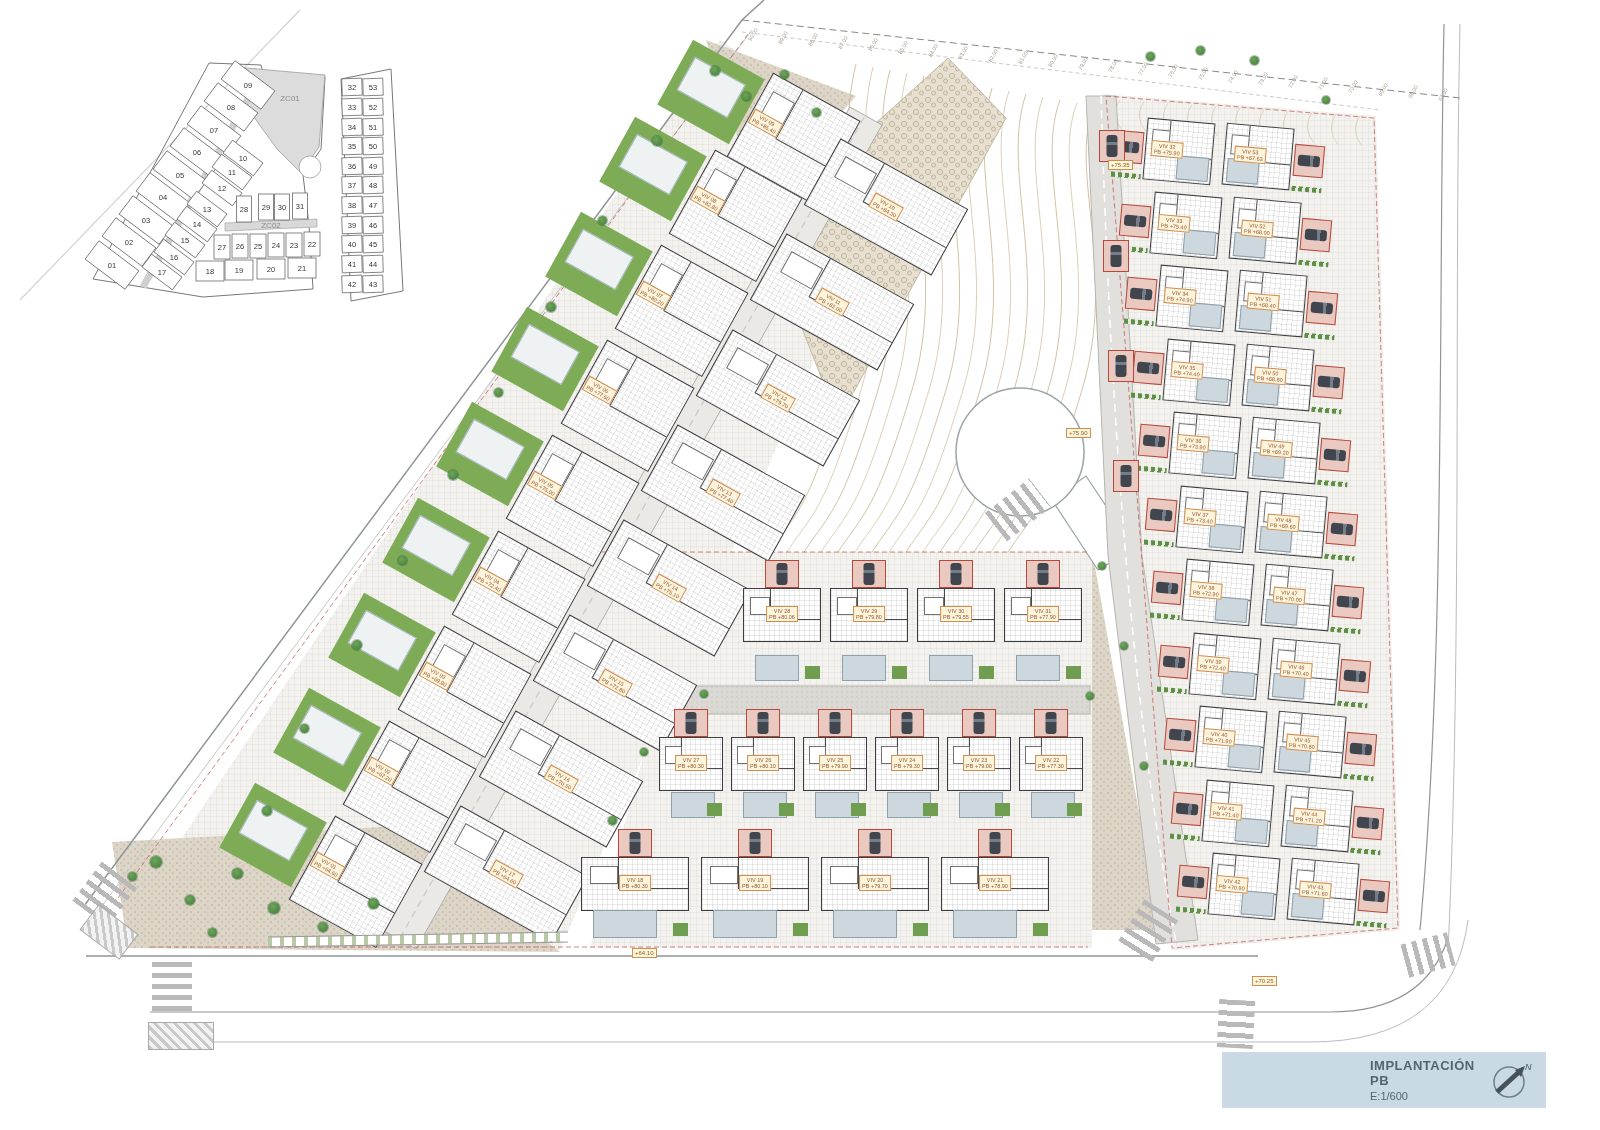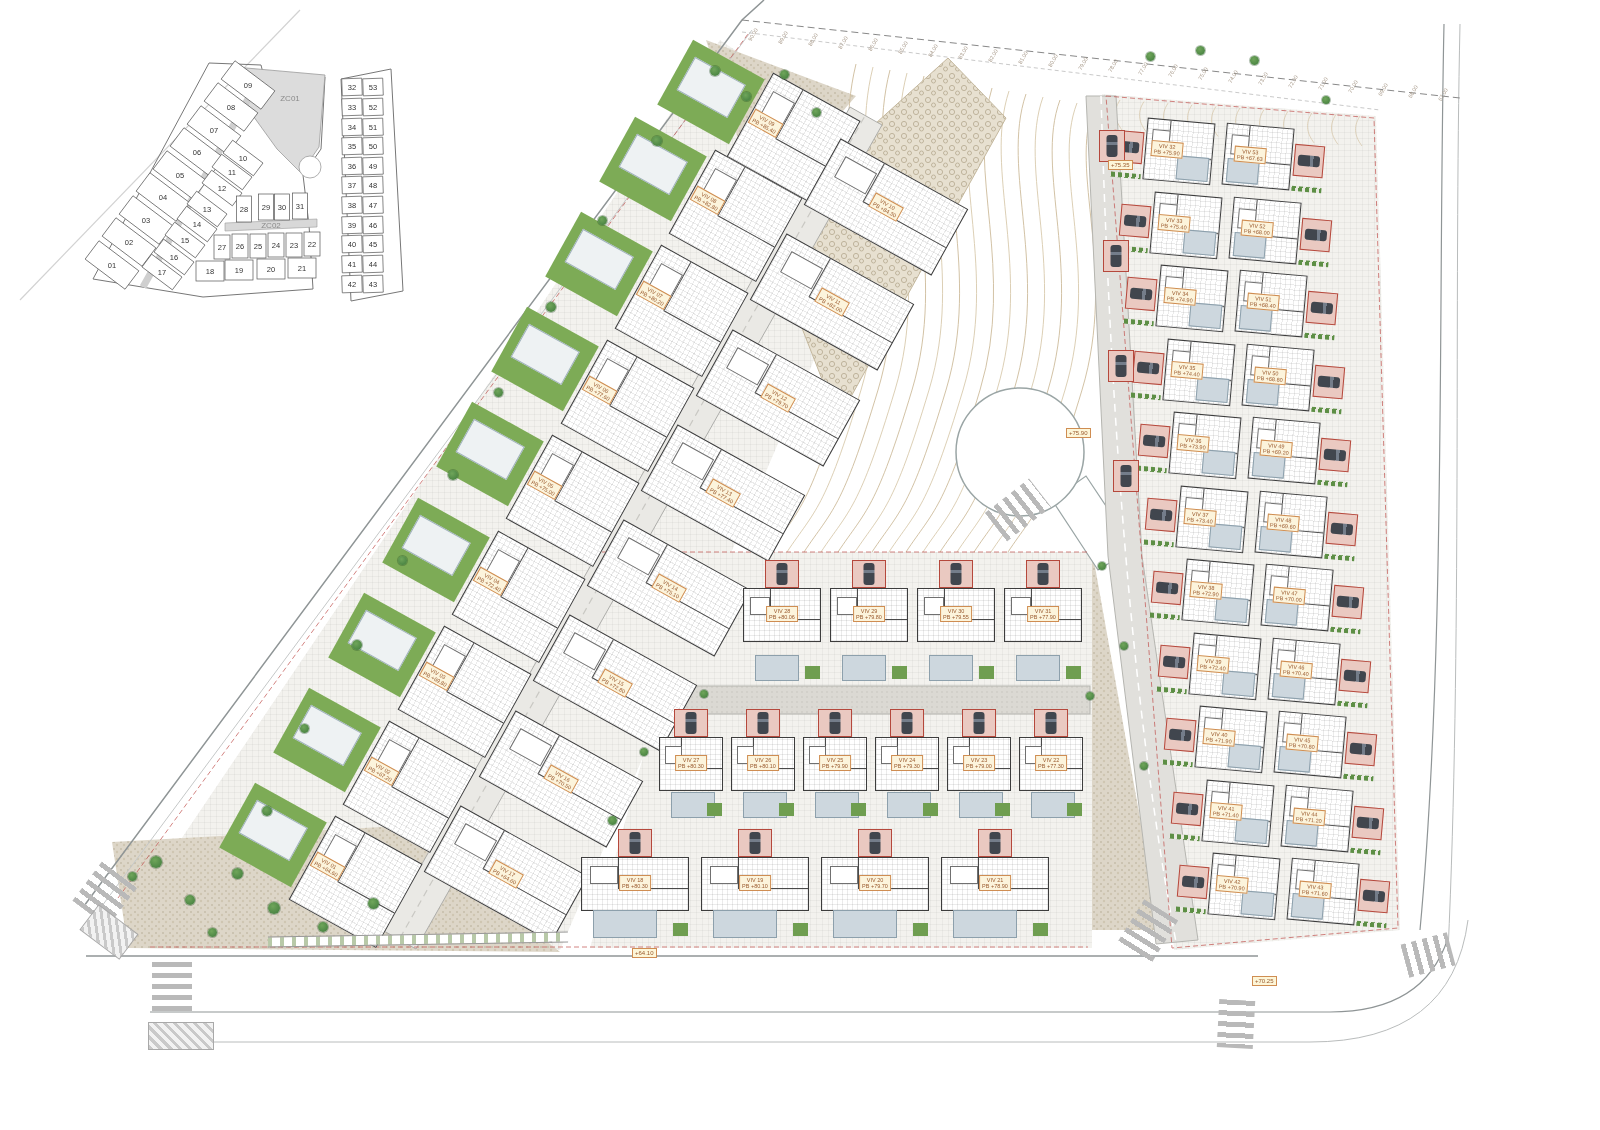--- a/index.html
+++ b/index.html
@@ -1276,13 +1276,25 @@
       <span class="tick" style="left: 1412px; top: 93px;">68.00</span>
       <span class="tick" style="left: 1442px; top: 96px;">67.00</span>
     </div>
   <div id="markers">
       <span class="rmk" style="left: 1108px; top: 160px;">+75.35</span>
       <span class="rmk" style="left: 1066px; top: 428px;">+75.90</span>
       <span class="rmk" style="left: 632px; top: 948px;">+64.10</span>
       <span class="rmk" style="left: 1252px; top: 976px;">+70.25</span>
     </div>
 
+  <div id="titleblock">
+    <div class="txt">
+      <div class="t1">IMPLANTACIÓN PB</div>
+      <div class="t2">E:1/600</div>
+    </div>
+    <svg width="52" height="48">
+      <circle cx="24" cy="26" r="15" fill="none" stroke="#6e7f8a" stroke-width="1.5"></circle>
+      <line x1="12" y1="36" x2="34" y2="16" stroke="#45525a" stroke-width="5"></line>
+      <polygon points="40,10 30,14 36,21" fill="#45525a"></polygon>
+      <text x="40" y="14" font-size="9" font-style="italic" fill="#45525a">N</text>
+    </svg>
+  </div>
 </div>
 
 </body></html>

